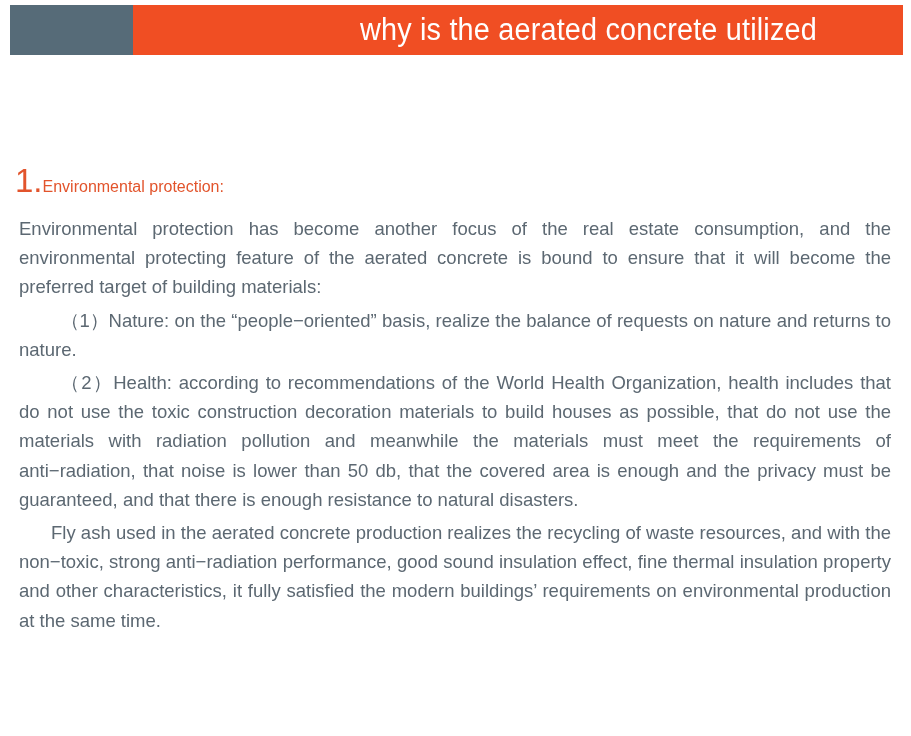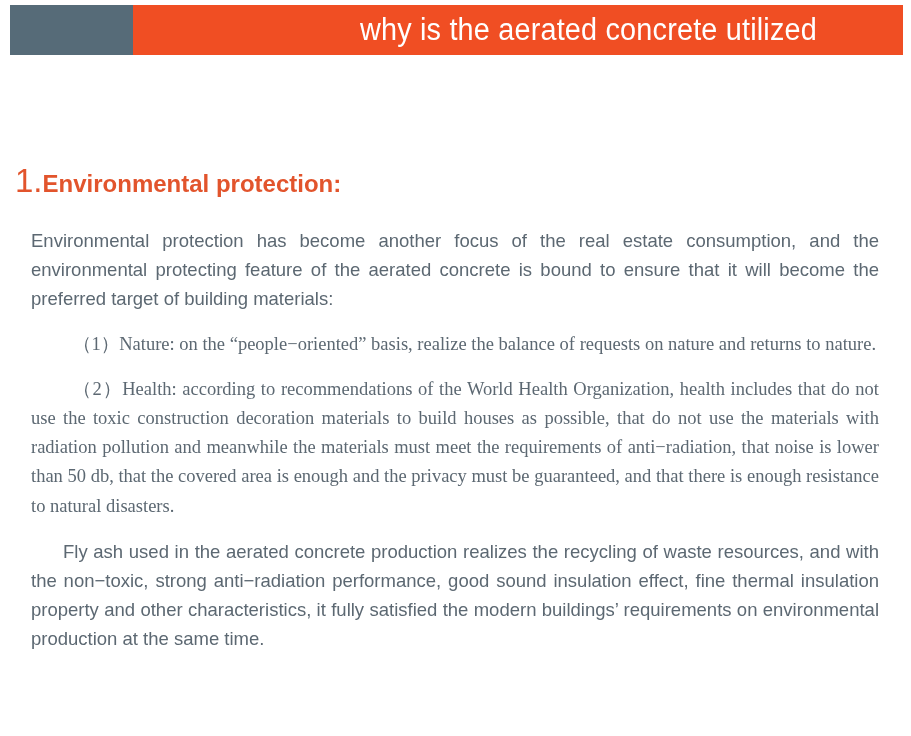--- a/index.html
+++ b/index.html
@@ -68,49 +68,48 @@
     white-space: nowrap;
     color: #e2542c;
   }
   .section-heading .num {
     font-size: 33px;
     font-weight: 400;
     line-height: 1;
     vertical-align: baseline;
   }
   .section-heading .label {
-    font-size: 24px;
-    font-weight: 700;
+    font-size: 16px;
+    font-weight: 400;
     line-height: 1;
     vertical-align: baseline;
   }
 
   .body-text {
     position: absolute;
     left: 15px;
     top: 150px;
     width: 880px;
     color: #5c6872;
     font-size: 18.5px;
     line-height: 29.2px;
     text-align: justify;
     text-justify: inter-word;
   }
   .body-text p {
-    margin: 16px;
+    margin: 4px;
     padding: 0;
     text-align: justify;
     text-align-last: left;
   }
   .indent {
     text-indent: 32px;
   }
   .indent-wide {
     text-indent: 42px;
-    font-family: Liberation Serif, serif;
   }
 </style>
 </head>
 <body style="background: rgb(255, 255, 255);">
 
 <div class="header">
   <div class="header-block" style="background: rgb(86, 107, 120);"></div>
   <div class="header-bar" style="background: rgb(240, 78, 35);"></div>
   <div class="header-title" style="color: rgb(255, 255, 255);">why is the aerated concrete utilized</div>
 </div>

